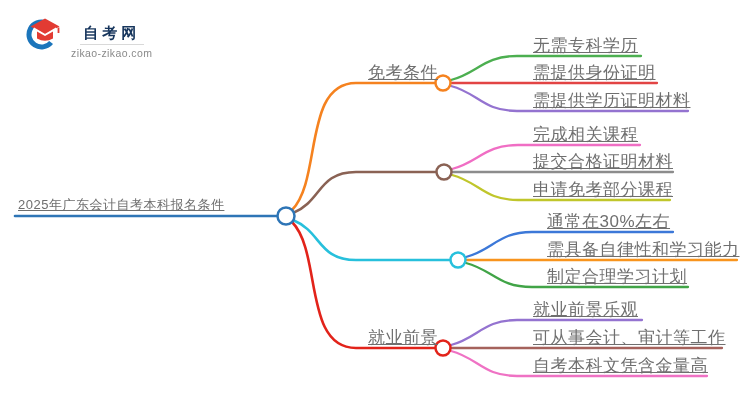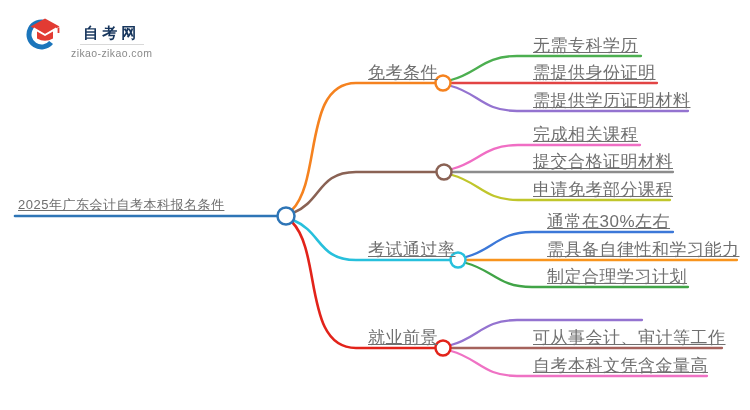--- a/index.html
+++ b/index.html
@@ -70,31 +70,31 @@
     <div class="logo-text">
       <div class="site-name">自考网</div>
       <div class="logo-divider"></div>
       <div class="site-url">zikao-zikao.com</div>
     </div>
   </div>
 
   <div class="label root-label" style="left:18px;top:194px">2025年广东会计自考本科报名条件</div>
 
   <div class="label" style="left:368px;top:62px">免考条件</div>
-  <div class="label" style="left:368px;top:239px">考试通过率</div>
   <div class="label" style="left:368px;top:327px">就业前景</div>
 
   <div class="label" style="left:533px;top:35px">无需专科学历</div>
   <div class="label" style="left:533px;top:62px">需提供身份证明</div>
   <div class="label" style="left:533px;top:90px">需提供学历证明材料</div>
 
   <div class="label" style="left:533px;top:124px">完成相关课程</div>
   <div class="label" style="left:533px;top:179px">申请免考部分课程</div>
   <div class="label" style="left:533px;top:151px">提交合格证明材料</div>
 
   <div class="label" style="left:547px;top:211px">通常在30%左右</div>
   <div class="label" style="left:547px;top:239px">需具备自律性和学习能力</div>
   <div class="label" style="left:547px;top:266px">制定合理学习计划</div>
 
+  <div class="label" style="left:533px;top:299px">就业前景乐观</div>
   <div class="label" style="left:533px;top:327px">可从事会计、审计等工作</div>
   <div class="label" style="left:533px;top:355px">自考本科文凭含金量高</div>
 
 </div>
 
 </body></html>

